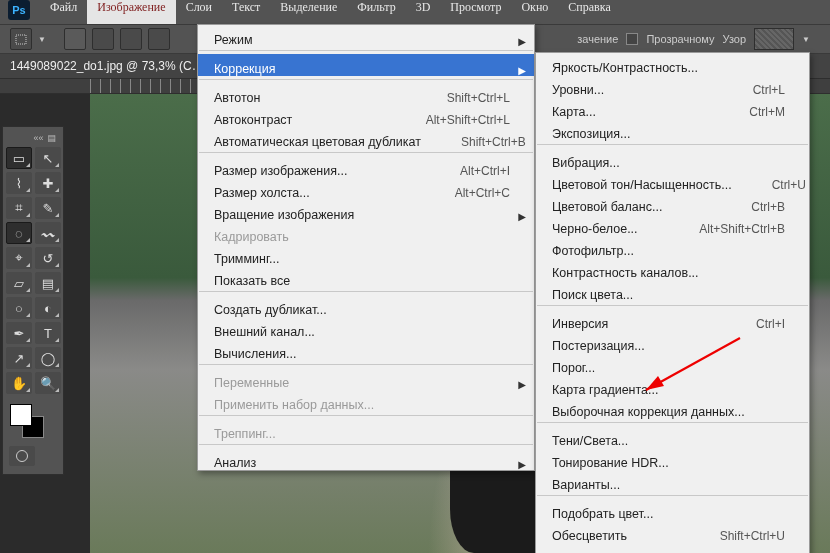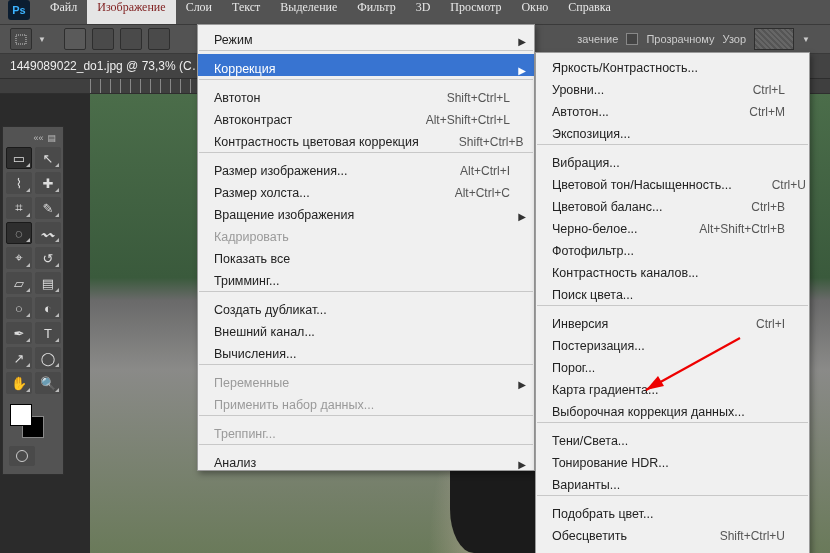--- a/index.html
+++ b/index.html
@@ -176,44 +176,44 @@
     <div class="menu-sep"></div>
     <div class="menu-row">
       <span class="label">Автотон</span>
       <span class="shortcut">Shift+Ctrl+L</span>
     </div>
     <div class="menu-row">
       <span class="label">Автоконтраст</span>
       <span class="shortcut">Alt+Shift+Ctrl+L</span>
     </div>
     <div class="menu-row">
-      <span class="label">Контрастность цветовая коррекция</span>
+      <span class="label">Автоматическая цветовая дубликат</span>
       <span class="shortcut">Shift+Ctrl+B</span>
     </div>
     <div class="menu-sep"></div>
     <div class="menu-row">
       <span class="label">Размер изображения...</span>
       <span class="shortcut">Alt+Ctrl+I</span>
     </div>
     <div class="menu-row">
       <span class="label">Размер холста...</span>
       <span class="shortcut">Alt+Ctrl+C</span>
     </div>
     <div class="menu-row">
       <span class="label">Вращение изображения</span>
       <span class="arrow">▶</span>
     </div>
     <div class="menu-row disabled">
       <span class="label">Кадрировать</span>
     </div>
     <div class="menu-row">
+      <span class="label">Тримминг...</span>
+    </div>
+    <div class="menu-row">
       <span class="label">Показать все</span>
-    </div>
-    <div class="menu-row">
-      <span class="label">Тримминг...</span>
     </div>
     <div class="menu-sep"></div>
     <div class="menu-row">
       <span class="label">Создать дубликат...</span>
     </div>
     <div class="menu-row">
       <span class="label">Внешний канал...</span>
     </div>
     <div class="menu-row">
       <span class="label">Вычисления...</span>
@@ -239,21 +239,21 @@
 
 <div class="menu" id="menu-sub">
     <div class="menu-row">
       <span class="label">Яркость/Контрастность...</span>
     </div>
     <div class="menu-row">
       <span class="label">Уровни...</span>
       <span class="shortcut">Ctrl+L</span>
     </div>
     <div class="menu-row">
-      <span class="label">Автотон...</span>
+      <span class="label">Карта...</span>
       <span class="shortcut">Ctrl+M</span>
     </div>
     <div class="menu-row">
       <span class="label">Экспозиция...</span>
     </div>
     <div class="menu-sep"></div>
     <div class="menu-row">
       <span class="label">Вибрация...</span>
     </div>
     <div class="menu-row">

